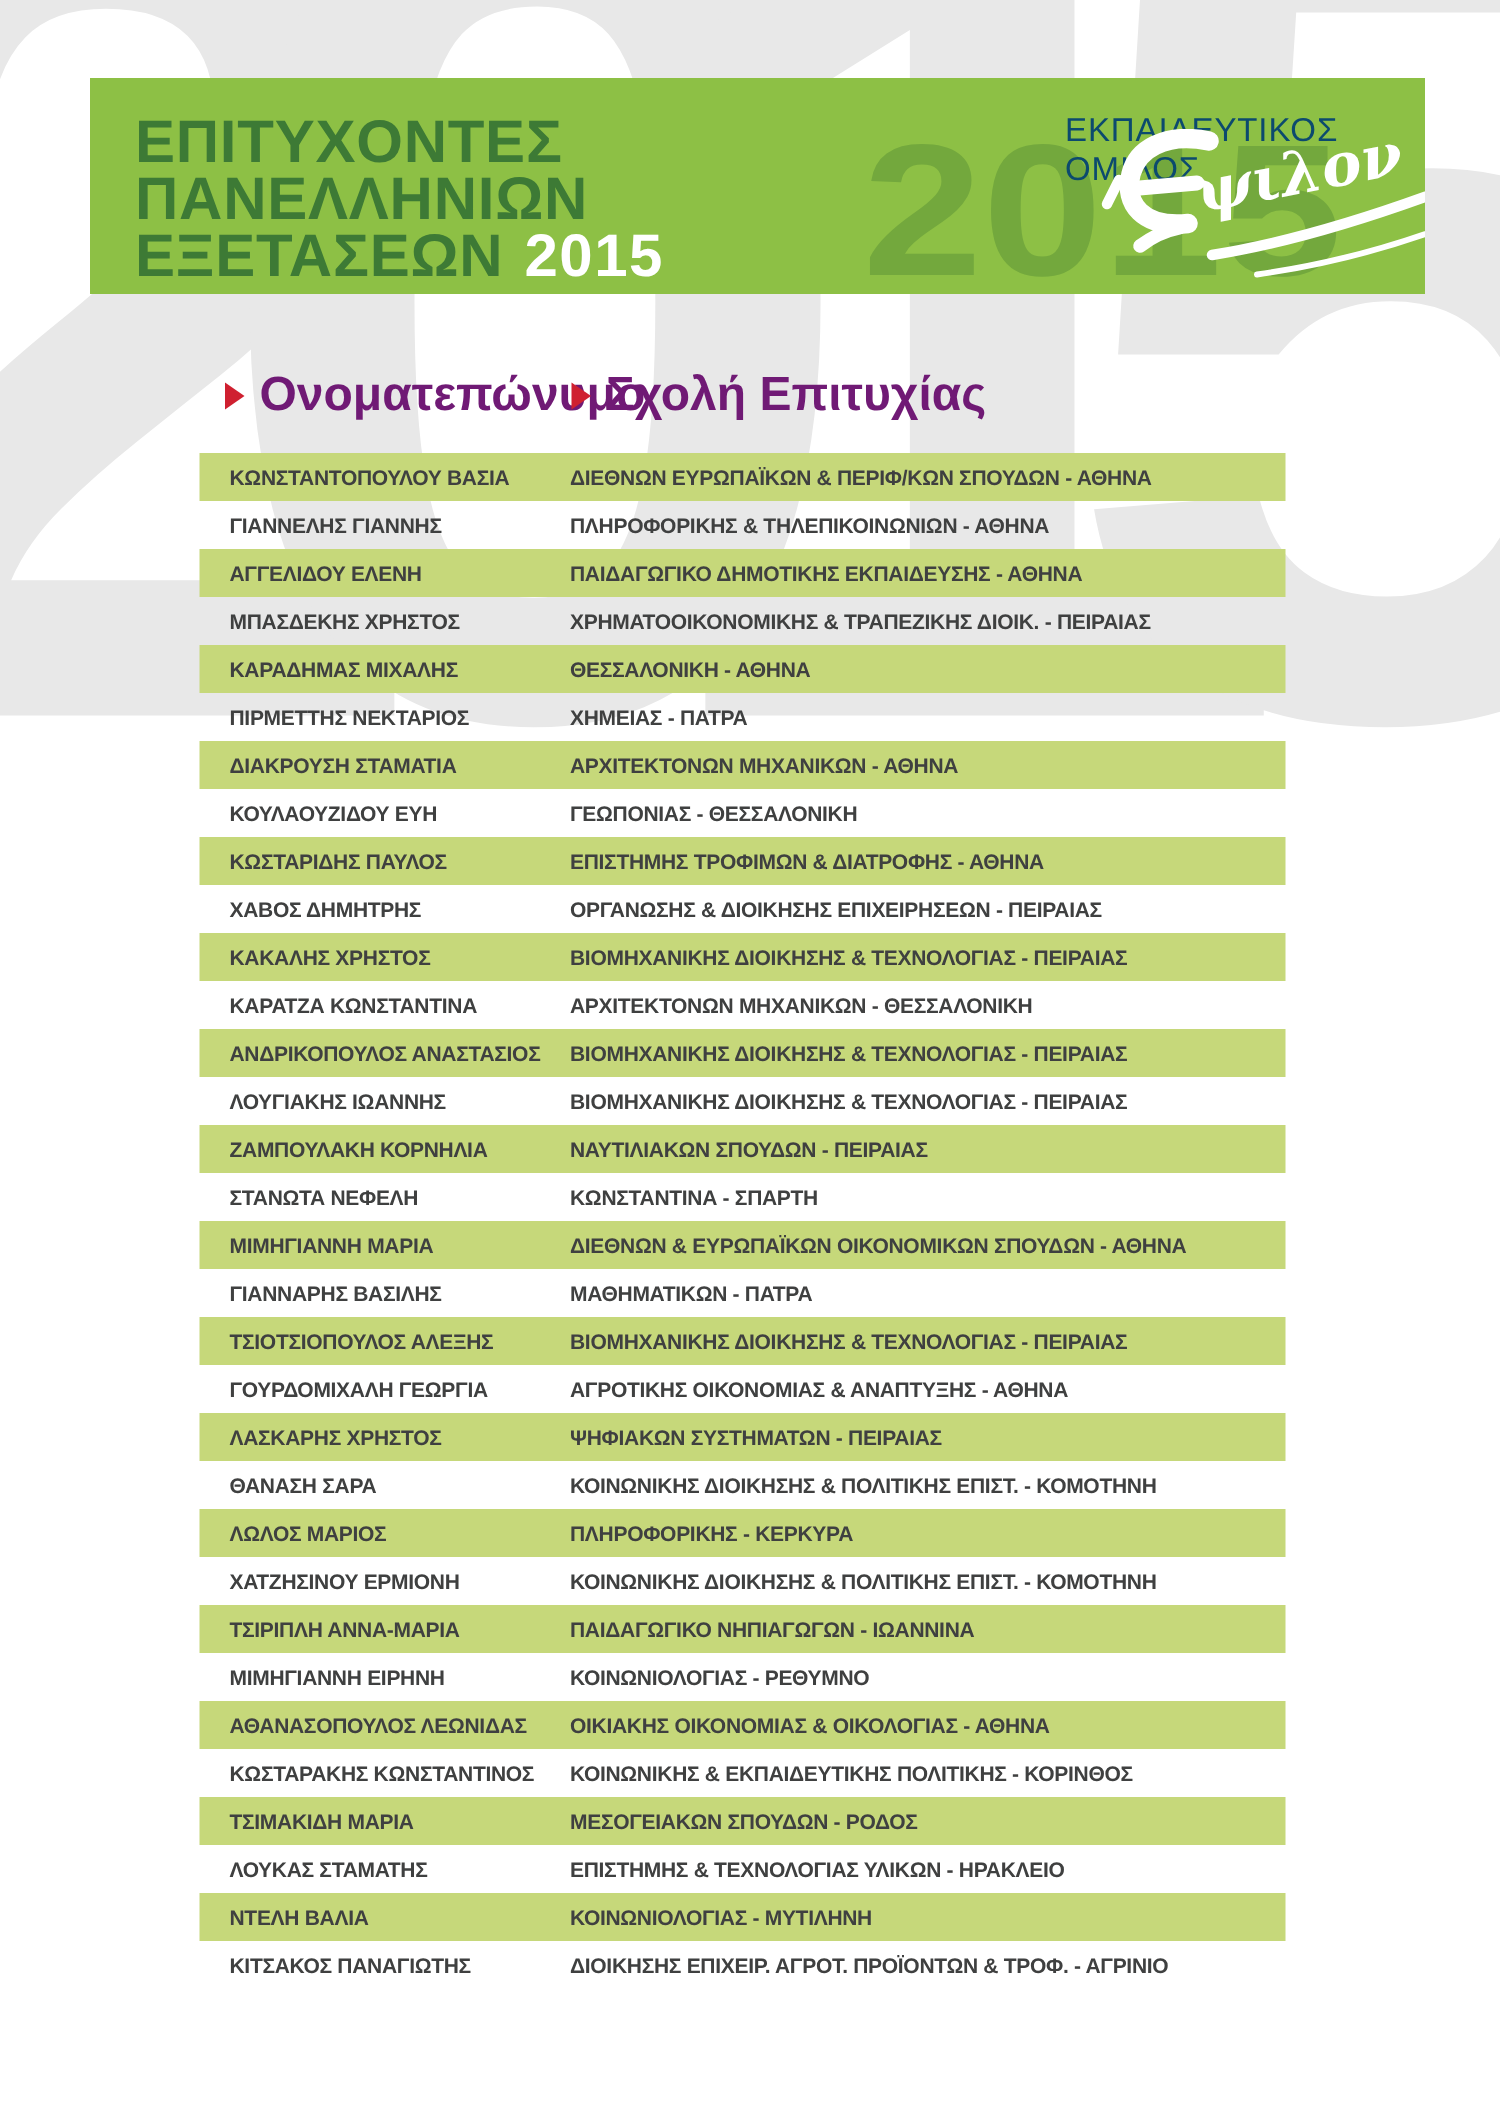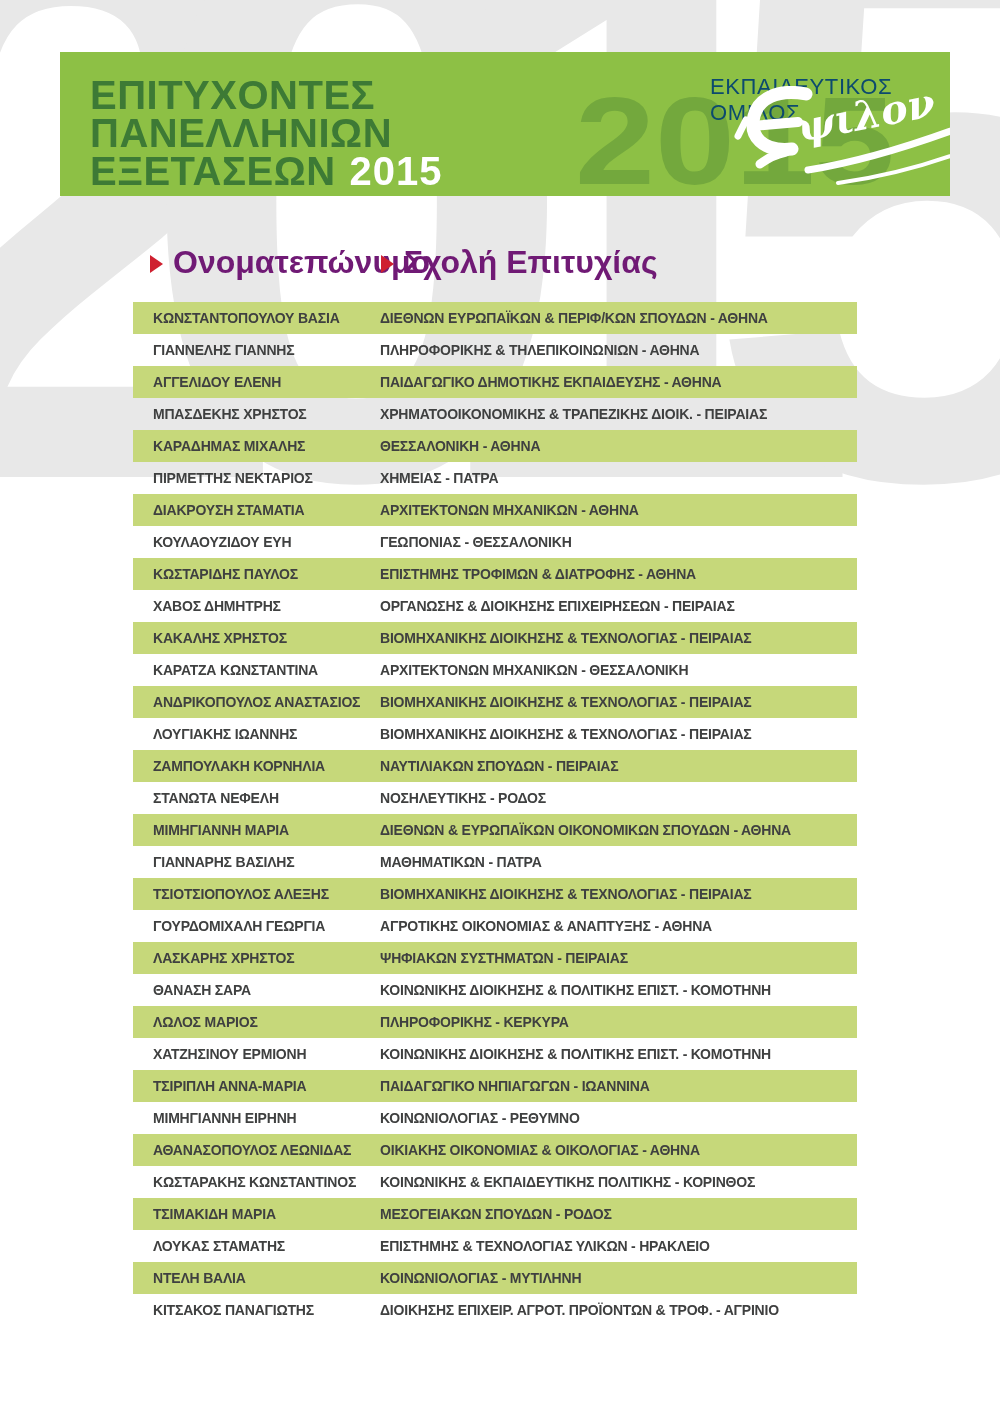--- a/index.html
+++ b/index.html
@@ -153,21 +153,21 @@
       <div class="row">
         <span class="cell name">ΛΟΥΓΙΑΚΗΣ ΙΩΑΝΝΗΣ</span>
         <span class="cell school">ΒΙΟΜΗΧΑΝΙΚΗΣ ΔΙΟΙΚΗΣΗΣ &amp; ΤΕΧΝΟΛΟΓΙΑΣ - ΠΕΙΡΑΙΑΣ</span>
       </div>
       <div class="row">
         <span class="cell name">ΖΑΜΠΟΥΛΑΚΗ ΚΟΡΝΗΛΙΑ</span>
         <span class="cell school">ΝΑΥΤΙΛΙΑΚΩΝ ΣΠΟΥΔΩΝ - ΠΕΙΡΑΙΑΣ</span>
       </div>
       <div class="row">
         <span class="cell name">ΣΤΑΝΩΤΑ ΝΕΦΕΛΗ</span>
-        <span class="cell school">ΝΟΣΗΛΕΥΤΙΚΗΣ - ΡΟΔΟΣ</span>
+        <span class="cell school">ΚΩΝΣΤΑΝΤΙΝΑ - ΣΠΑΡΤΗ</span>
       </div>
       <div class="row">
         <span class="cell name">ΜΙΜΗΓΙΑΝΝΗ ΜΑΡΙΑ</span>
         <span class="cell school">ΔΙΕΘΝΩΝ &amp; ΕΥΡΩΠΑΪΚΩΝ ΟΙΚΟΝΟΜΙΚΩΝ ΣΠΟΥΔΩΝ - ΑΘΗΝΑ</span>
       </div>
       <div class="row">
         <span class="cell name">ΓΙΑΝΝΑΡΗΣ ΒΑΣΙΛΗΣ</span>
         <span class="cell school">ΜΑΘΗΜΑΤΙΚΩΝ  - ΠΑΤΡΑ</span>
       </div>
       <div class="row">

